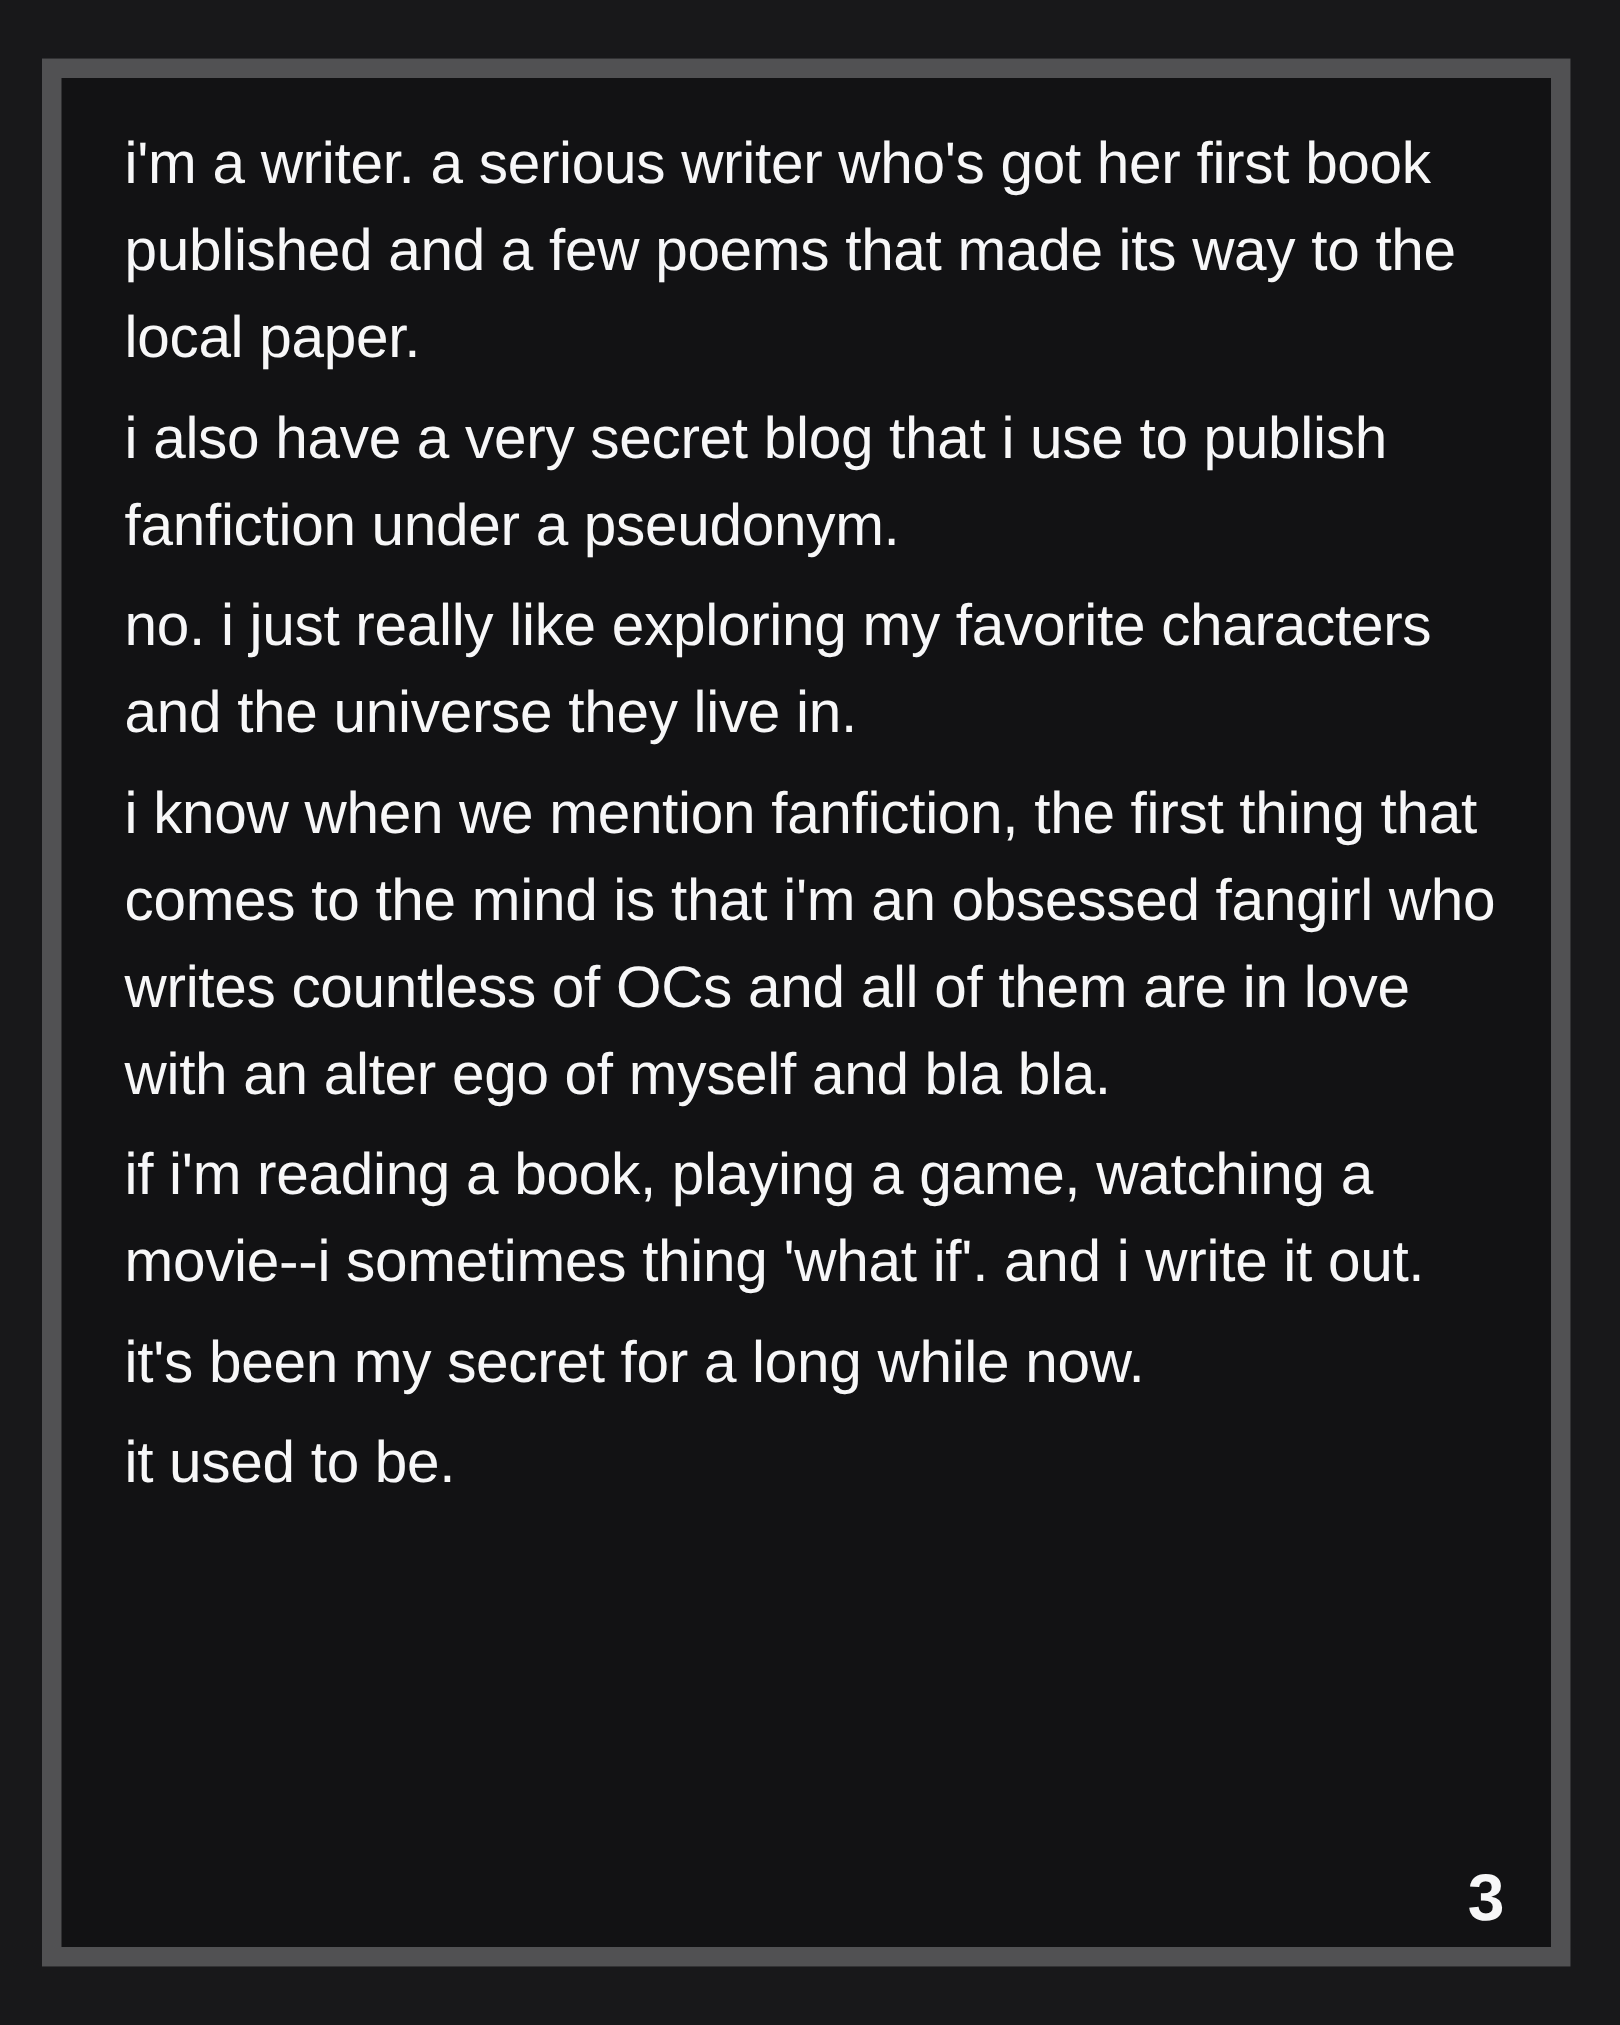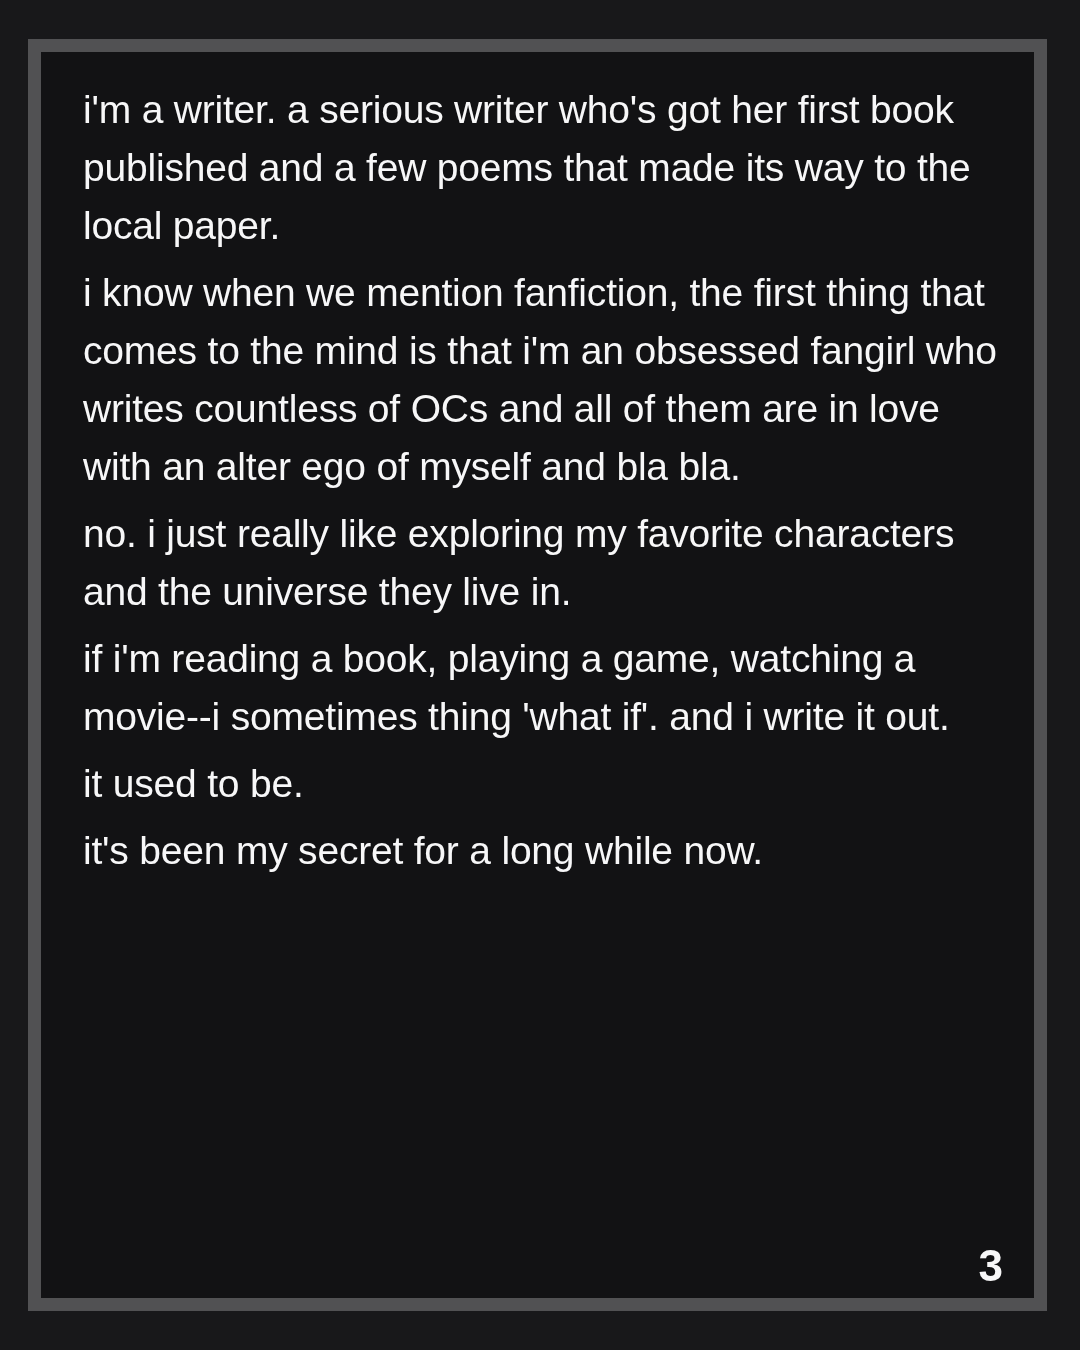--- a/index.html
+++ b/index.html
@@ -59,26 +59,28 @@
 </style>
 </head>
 <body>
 
 <div class="stage">
   <div class="frame">
     <div class="story-text">
       <p>i'm a writer. a serious writer who's got her first book
 published and a few poems that made its way to the
 local paper.</p>
+      <p>i also have a very secret blog that i use to publish
+fanfiction under a pseudonym.</p>
+      <p>no. i just really like exploring my favorite characters
+and the universe they live in.</p>
       <p>i know when we mention fanfiction, the first thing that
 comes to the mind is that i'm an obsessed fangirl who
 writes countless of OCs and all of them are in love
 with an alter ego of myself and bla bla.</p>
-      <p>no. i just really like exploring my favorite characters
-and the universe they live in.</p>
       <p>if i'm reading a book, playing a game, watching a
 movie--i sometimes thing 'what if'. and i write it out.</p>
+      <p>it's been my secret for a long while now.</p>
       <p>it used to be.</p>
-      <p>it's been my secret for a long while now.</p>
     </div>
     <div class="page-number">3</div>
   </div>
 </div>
 
 </body></html>

